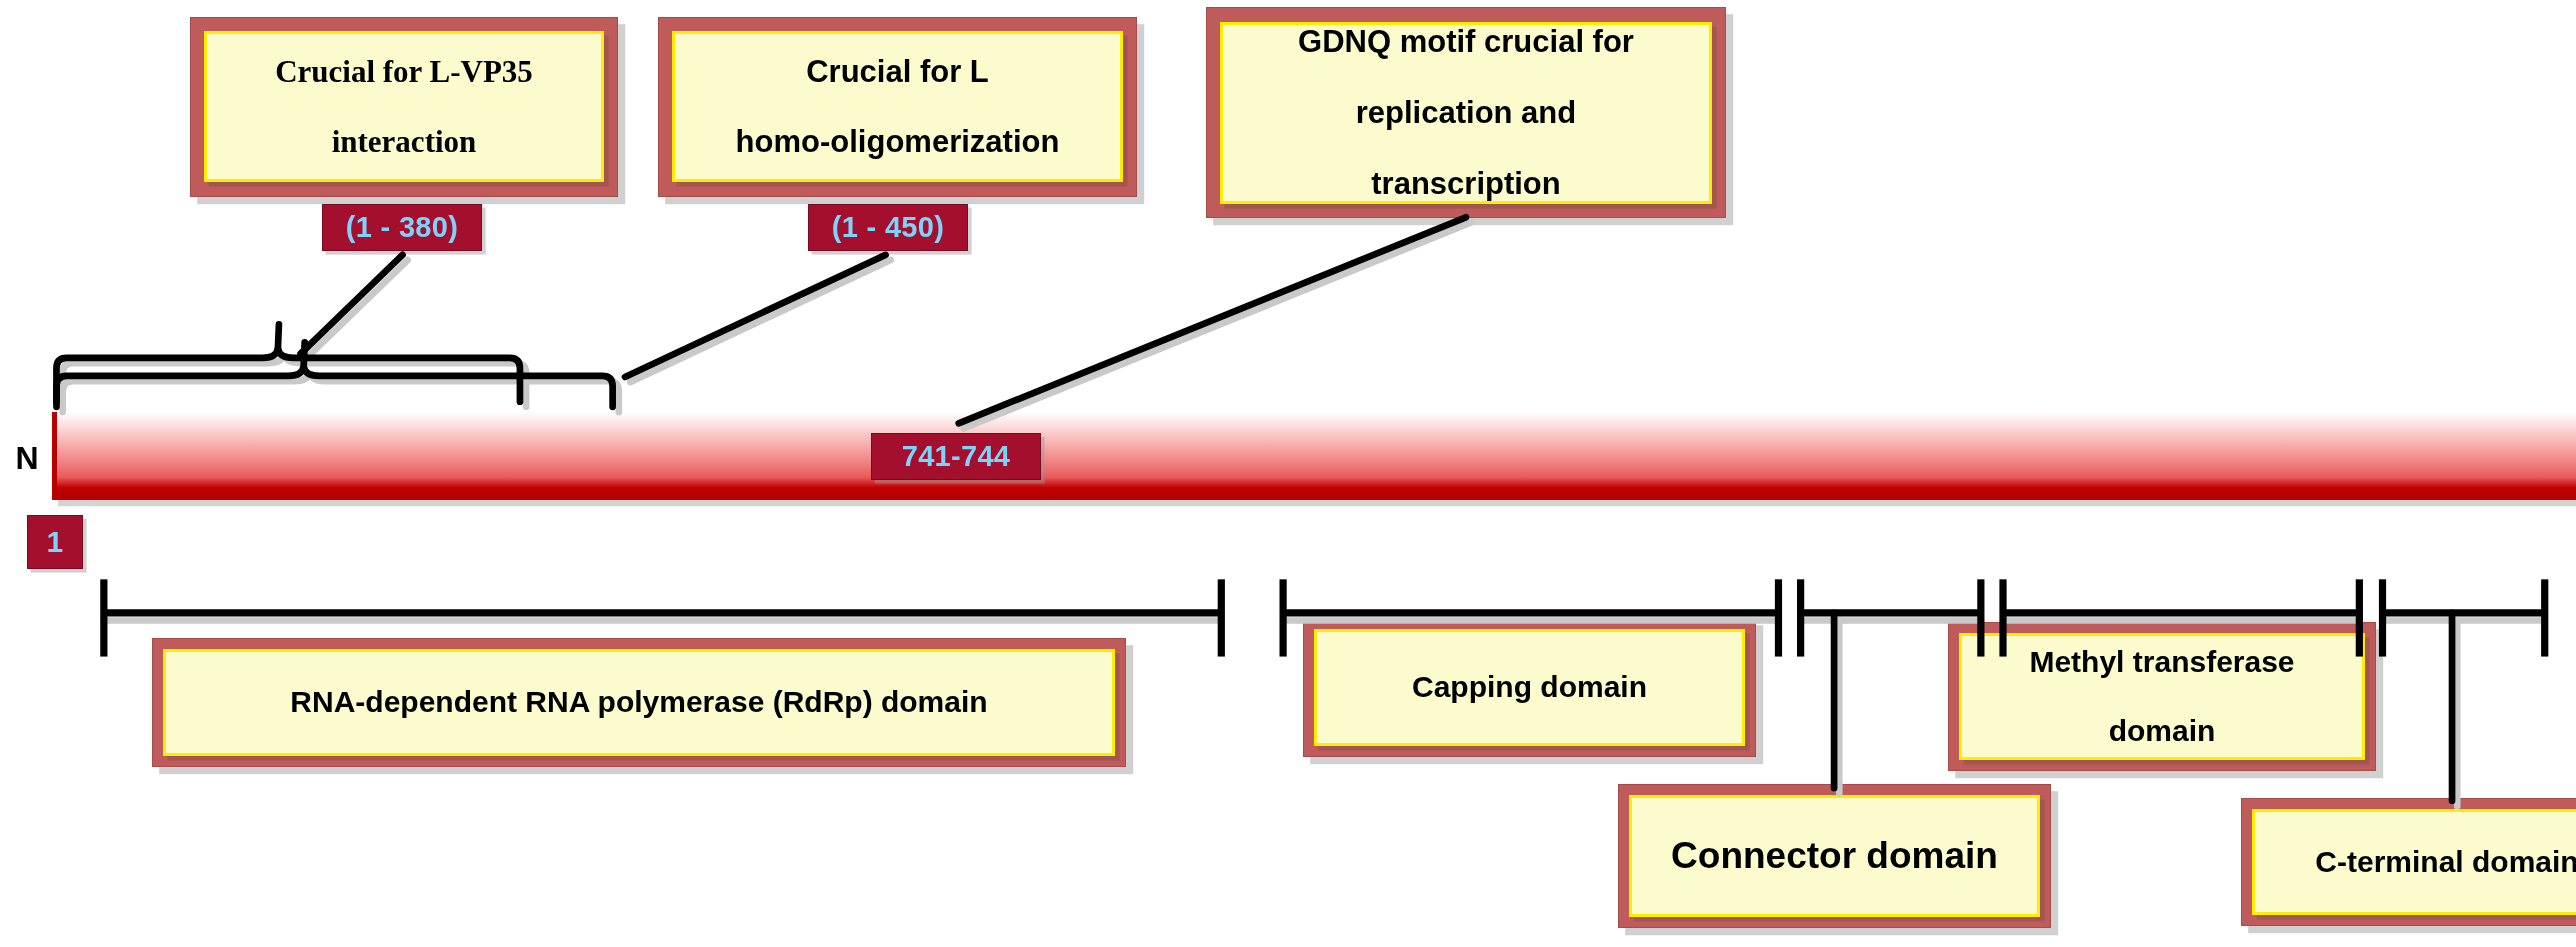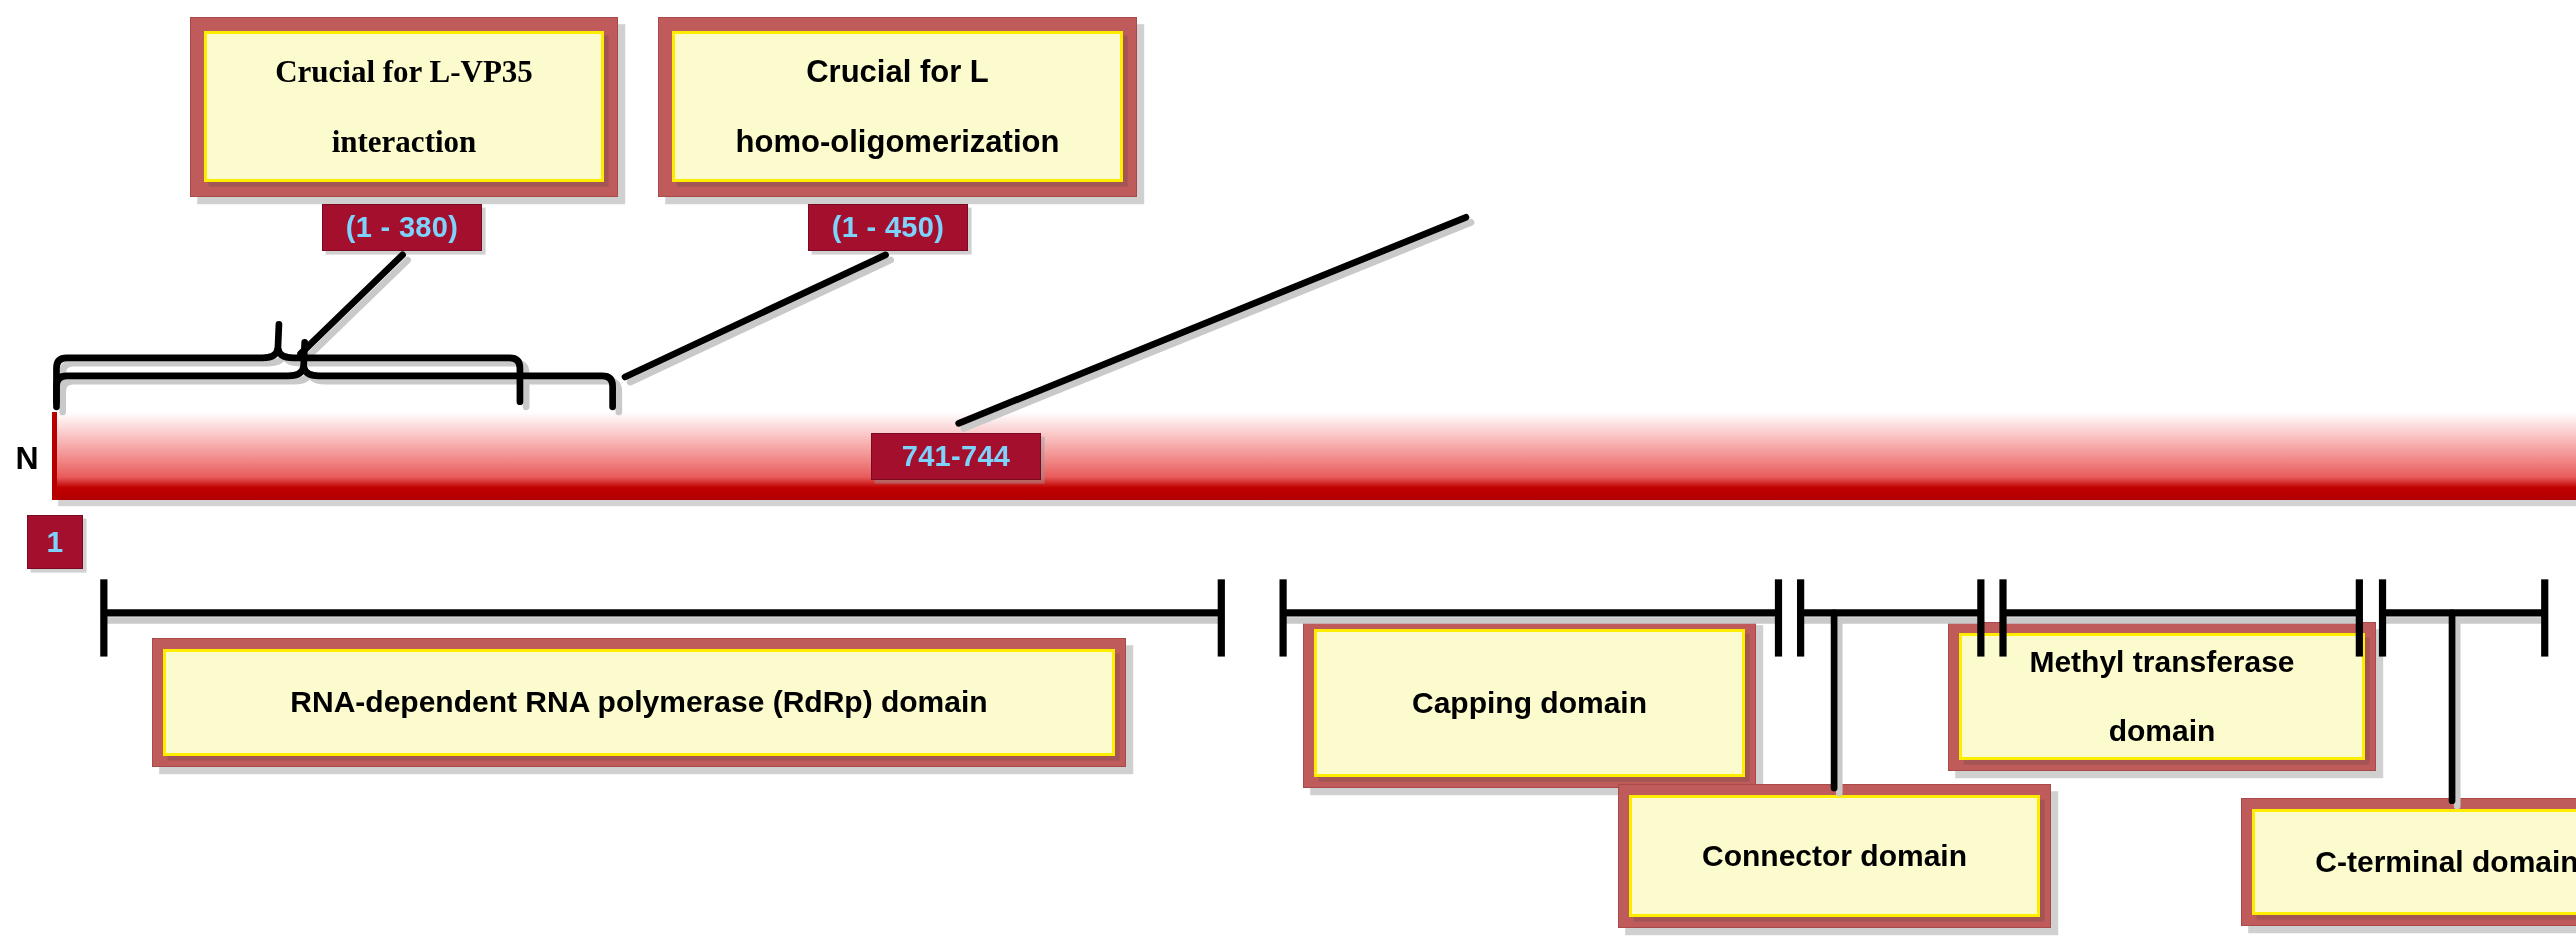--- a/index.html
+++ b/index.html
@@ -65,20 +65,30 @@
   <div class="callout" style="left:658px;top:16.5px;width:479px;height:180px;">
     <div class="mid"></div>
     <div class="inner" style="font-size:31px;">
       <span>
         <span>Crucial for L</span><br>
         <span>homo-oligomerization</span>
       </span>
     </div>
   </div>
 
+  <div class="callout" style="left:1206px;top:7.2px;width:520px;height:211px;">
+    <div class="mid"></div>
+    <div class="inner" style="font-size:31px;">
+      <span>
+        <span>GDNQ motif crucial for</span><br>
+        <span>replication and</span><br>
+        <span>transcription</span>
+      </span>
+    </div>
+  </div>
 
   <div class="badge" style="left:322px;top:204px;width:160px;height:47px;font-size:29px;">
     <span>(1 - 380)</span>
   </div>
 
   <div class="badge" style="left:808px;top:204px;width:160px;height:47px;font-size:29px;">
     <span>(1 - 450)</span>
   </div>
 
   <div id="protein-bar" style="left:52px;top:412px;width:2622px;height:88px;"></div>
@@ -95,42 +105,42 @@
 
   <div class="callout slim" style="left:152px;top:638px;width:974px;height:129px;">
     <div class="mid"></div>
     <div class="inner" style="font-size:30px;">
       <span>
           <span>RNA-dependent RNA polymerase (RdRp) domain</span>
         </span>
     </div>
   </div>
 
-  <div class="callout slim" style="left:1303px;top:618px;width:453px;height:170px;">
+  <div class="callout slim" style="left:1303px;top:618px;width:453px;height:139px;">
     <div class="mid"></div>
     <div class="inner" style="font-size:30px;">
       <span>
           <span>Capping domain</span>
         </span>
     </div>
   </div>
 
   <div class="callout slim" style="left:1948px;top:622px;width:428px;height:149px;padding-left:13px;">
     <div class="mid"></div>
     <div class="inner" style="font-size:30px;">
       <span>
         <span>Methyl transferase</span><br>
         <span>domain</span>
       </span>
     </div>
   </div>
 
   <div class="callout slim" style="left:1618px;top:784px;width:433px;height:144px;">
     <div class="mid"></div>
-    <div class="inner" style="font-size:30px;">
+    <div class="inner" style="font-size:37px;">
       <span>
           <span>Connector domain</span>
         </span>
     </div>
   </div>
 
   <div class="callout slim" style="left:2241px;top:798px;width:412px;height:128px;">
     <div class="mid"></div>
     <div class="inner" style="font-size:30px;">
       <span>

